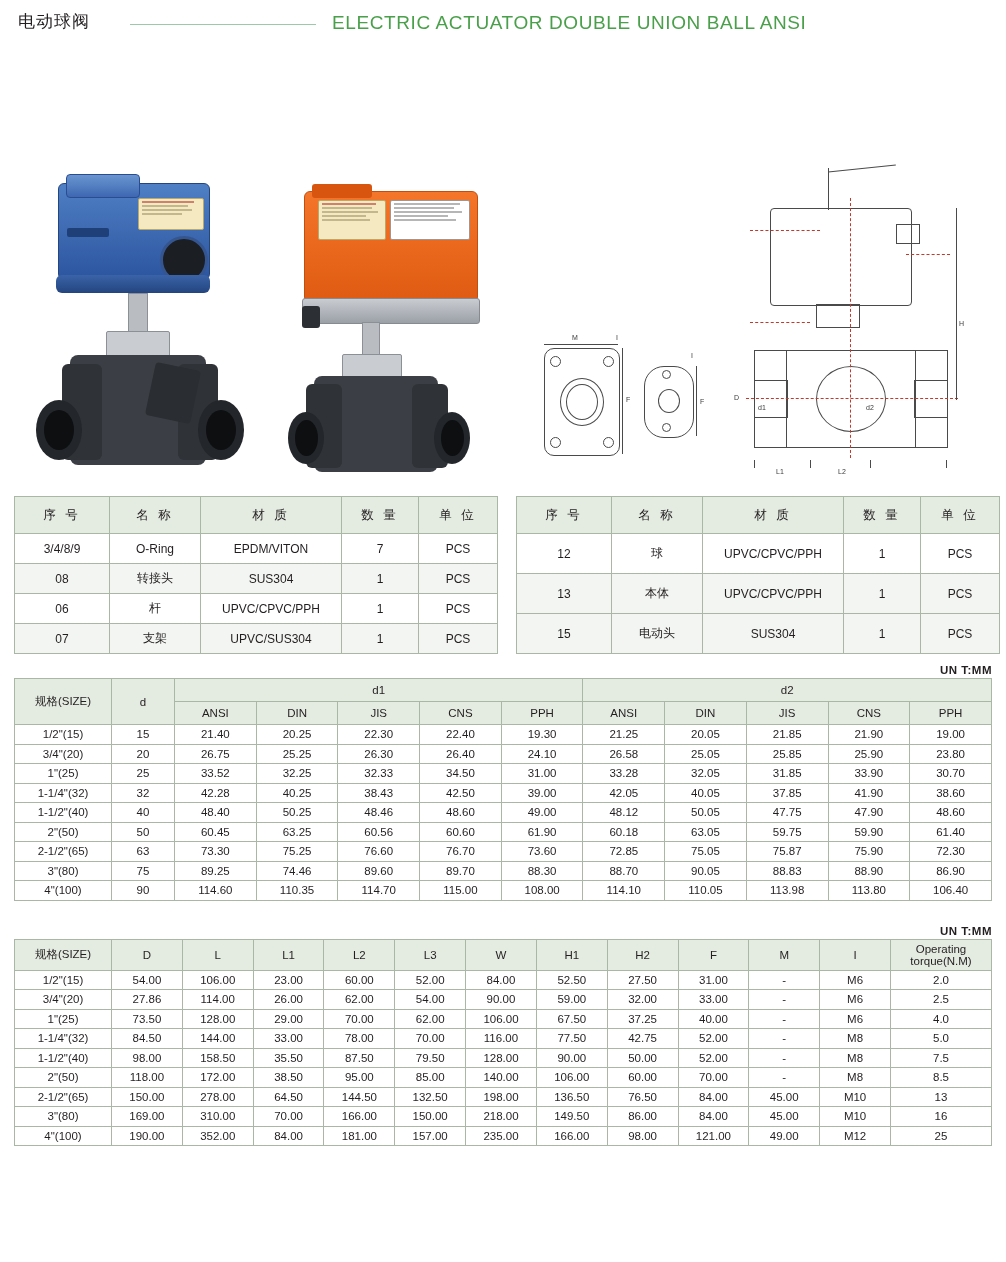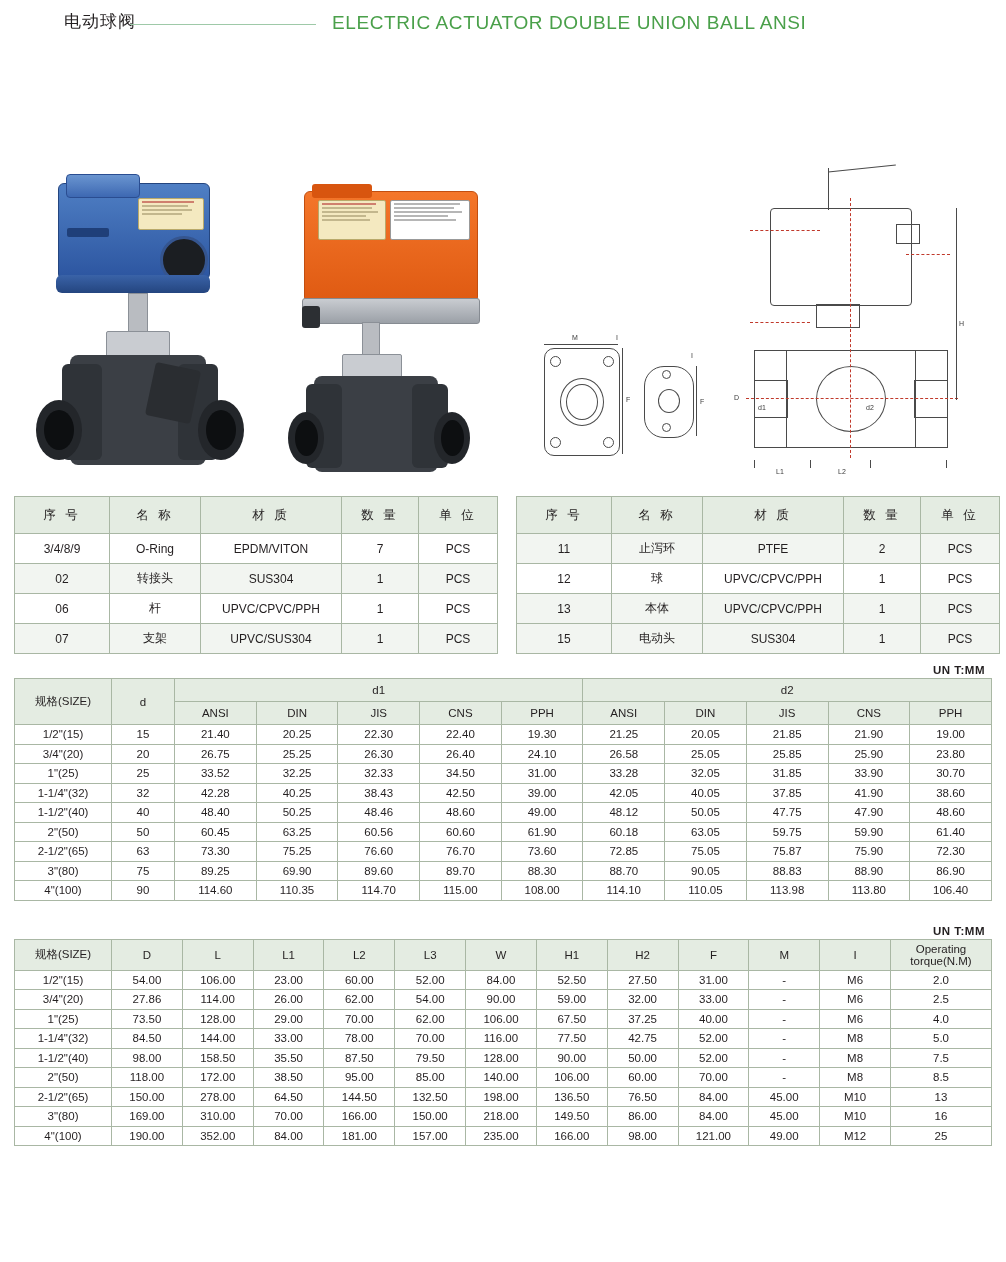--- a/index.html
+++ b/index.html
@@ -22,21 +22,20 @@
     height: 48px;
     padding: 0;
   }
   .header-cn {
     position: absolute;
     left: 18px;
     top: 10px;
     font-size: 17px;
     letter-spacing: 1px;
     color: #231f20;
-    margin-left: 46px;
   }
   .header-rule {
     position: absolute;
     left: 130px;
     top: 24px;
     width: 186px;
     height: 1px;
     background: #9ec9a8;
   }
   .header-en {
@@ -160,21 +159,21 @@
   .parts-table td {
     height: 29px;
     font-size: 12px;
   }
   .parts-table tr.alt td { background: #f2f5f1; }
 
   
   .units {
     text-align: right;
     font-size: 11.5px;
-    margin: 10px 21px 2px 0;
+    margin: 10px 14px 2px 0;
     font-weight: bold;
     letter-spacing: .5px;
   }
 
   
   .dim-table { width: 978px; table-layout: fixed; }
   .dim-table th {
     background: #e4ece2;
     font-size: 11.5px;
     height: 22px;
@@ -326,21 +325,21 @@
       </thead>
       <tbody>
         <tr>
           <td>3/4/8/9</td>
           <td>O-Ring</td>
           <td>EPDM/VITON</td>
           <td>7</td>
           <td>PCS</td>
         </tr>
         <tr class="alt">
-          <td>02</td>
+          <td>08</td>
           <td>转接头</td>
           <td>SUS304</td>
           <td>1</td>
           <td>PCS</td>
         </tr>
         <tr>
           <td>06</td>
           <td>杆</td>
           <td>UPVC/CPVC/PPH</td>
           <td>1</td>
@@ -360,27 +359,20 @@
       <thead>
         <tr>
           <th style="width:94px">序 号</th>
           <th style="width:90px">名 称</th>
           <th style="width:140px">材 质</th>
           <th style="width:76px">数 量</th>
           <th style="width:78px">单 位</th>
         </tr>
       </thead>
       <tbody>
-        <tr class="alt">
-          <td>11</td>
-          <td>止泻环</td>
-          <td>PTFE</td>
-          <td>2</td>
-          <td>PCS</td>
-        </tr>
         <tr>
           <td>12</td>
           <td>球</td>
           <td>UPVC/CPVC/PPH</td>
           <td>1</td>
           <td>PCS</td>
         </tr>
         <tr class="alt">
           <td>13</td>
           <td>本体</td>
@@ -520,21 +512,21 @@
         <td>72.85</td>
         <td>75.05</td>
         <td>75.87</td>
         <td>75.90</td>
         <td>72.30</td>
       </tr>
       <tr>
         <td class="size-col">3"(80)</td>
         <td>75</td>
         <td>89.25</td>
-        <td>69.90</td>
+        <td>74.46</td>
         <td>89.60</td>
         <td>89.70</td>
         <td>88.30</td>
         <td>88.70</td>
         <td>90.05</td>
         <td>88.83</td>
         <td>88.90</td>
         <td>86.90</td>
       </tr>
       <tr>

